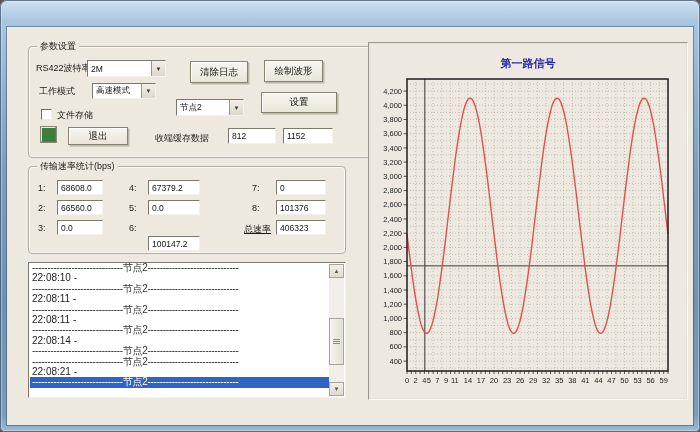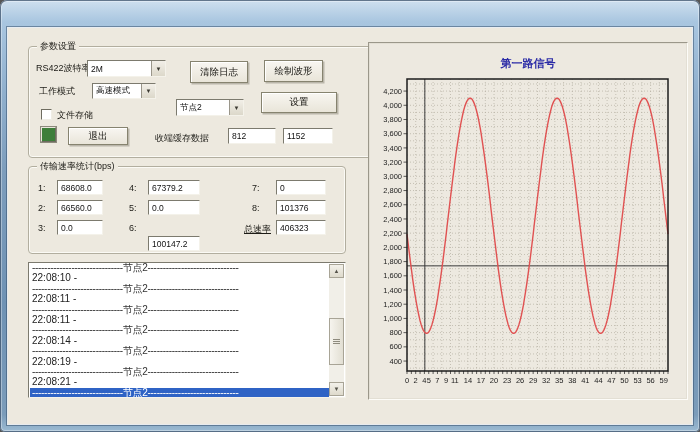--- a/index.html
+++ b/index.html
@@ -113,21 +113,20 @@
       <div class="log-rows">
           <div class="log-row sep">------------------------------节点2------------------------------</div>
           <div class="log-row">22:08:10 -</div>
           <div class="log-row sep">------------------------------节点2------------------------------</div>
           <div class="log-row">22:08:11 -</div>
           <div class="log-row sep">------------------------------节点2------------------------------</div>
           <div class="log-row">22:08:11 -</div>
           <div class="log-row sep">------------------------------节点2------------------------------</div>
           <div class="log-row">22:08:14 -</div>
           <div class="log-row sep">------------------------------节点2------------------------------</div>
-          <div class="log-row">22:08:19 -</div>
           <div class="log-row sep">------------------------------节点2------------------------------</div>
           <div class="log-row">22:08:21 -</div>
           <div class="log-row sep selected">------------------------------节点2------------------------------</div>
         </div>
       <div class="sb">
         <div class="sb-btn" style="top:0;">
           <span>▲</span>
         </div>
         <div class="sb-thumb" style="top:54px;height:47px;">
           <span class="sb-grip"></span>

